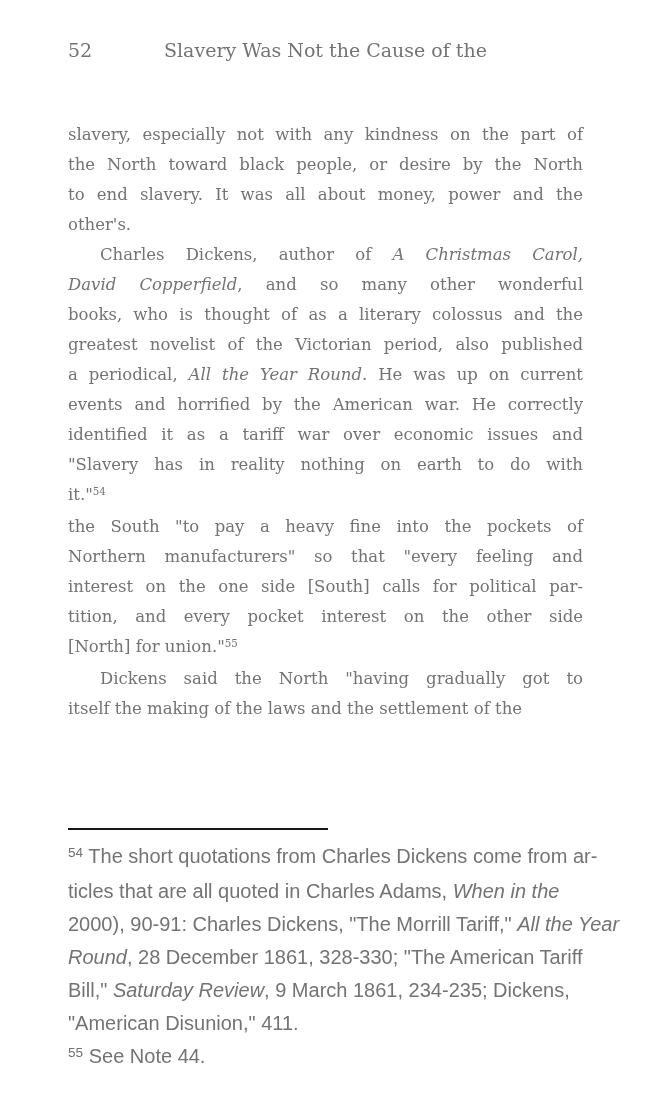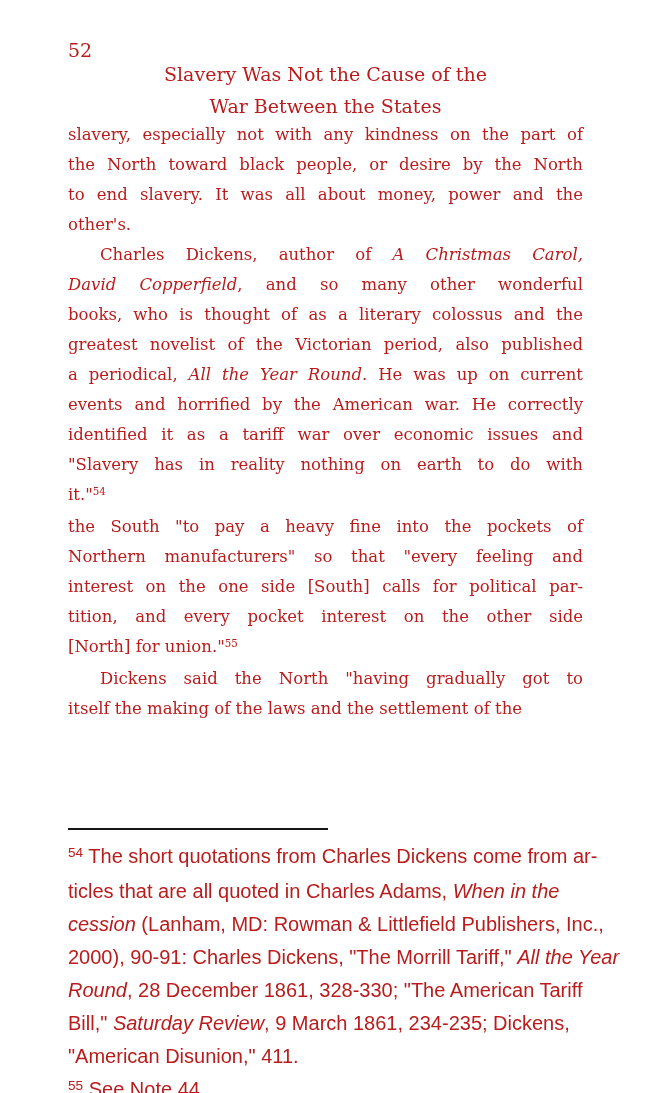--- a/index.html
+++ b/index.html
@@ -5,37 +5,36 @@
   * { margin: 0; padding: 0; box-sizing: border-box; }
   html, body { background: #ffffff; }
   body {
     width: 650px; height: 1093px;
     font-family: "DejaVu Serif", serif;
   }
   .page {
     position: relative;
     width: 650px; height: 1093px;
     background: #ffffff;
-    color: #b91c1c;
+    color: #737373;
     overflow: hidden;
   }
   .page-number {
     position: absolute;
     left: 68px; top: 34px;
     font-size: 19px; line-height: 32px;
     font-family: "DejaVu Serif", serif;
   }
   .running-head {
     position: absolute;
     left: 68px; top: 34px;
     width: 515px;
     text-align: center;
     font-size: 19px; line-height: 32px;
     font-family: "DejaVu Serif", serif;
-    margin-top: 24px;
   }
   .body-text {
     position: absolute;
     left: 68px; top: 120px;
     width: 515px;
     font-family: "DejaVu Serif", serif;
     font-size: 16.5px;
     line-height: 30px;
   }
   .bline { text-align: justify; text-align-last: justify; }
@@ -72,21 +71,20 @@
 </style>
 </head>
 <body>
 
 <div class="page">
 
   <div class="page-number">52</div>
 
   <div class="running-head">
     <div>Slavery Was Not the Cause of the</div>
-    <div>War Between the States</div>
   </div>
 
   <div class="body-text">
       <div class="bline"><span>slavery, especially not with any kindness on the part of</span></div>
       <div class="bline"><span>the North toward black people, or desire by the North</span></div>
       <div class="bline"><span>to end slavery. It was all about money, power and the</span></div>
       <div class="bline last"><span>other's.</span></div>
       <div class="bline indent"><span>Charles Dickens, author of </span><i>A Christmas Carol,</i></div>
       <div class="bline"><i>David Copperfield</i><span>, and so many other wonderful</span></div>
       <div class="bline"><span>books, who is thought of as a literary colossus and the</span></div>
@@ -103,21 +101,20 @@
       <div class="bline last"><span>[North] for union."</span><sup>55</sup></div>
       <div class="bline indent"><span>Dickens said the North "having gradually got to</span></div>
       <div class="bline last"><span>itself the making of the laws and the settlement of the</span></div>
     </div>
 
   <div class="footnote-separator"></div>
 
   <div class="footnotes">
       <div class="fline"><sup>54</sup><span> The short quotations from Charles Dickens come from ar-</span></div>
       <div class="fline"><span>ticles that are all quoted in Charles Adams, </span><i>When in the</i></div>
-      <div class="fline"><i>cession</i><span> (Lanham, MD: Rowman &amp; Littlefield Publishers, Inc.,</span></div>
       <div class="fline"><span>2000), 90-91: Charles Dickens, "The Morrill Tariff," </span><i>All the Year</i></div>
       <div class="fline"><i>Round</i><span>, 28 December 1861, 328-330; "The American Tariff</span></div>
       <div class="fline"><span>Bill," </span><i>Saturday Review</i><span>, 9 March 1861, 234-235; Dickens,</span></div>
       <div class="fline"><span>"American Disunion," 411.</span></div>
       <div class="fline"><sup>55</sup><span> See Note 44.</span></div>
     </div>
 
 </div>
 
 </body></html>

